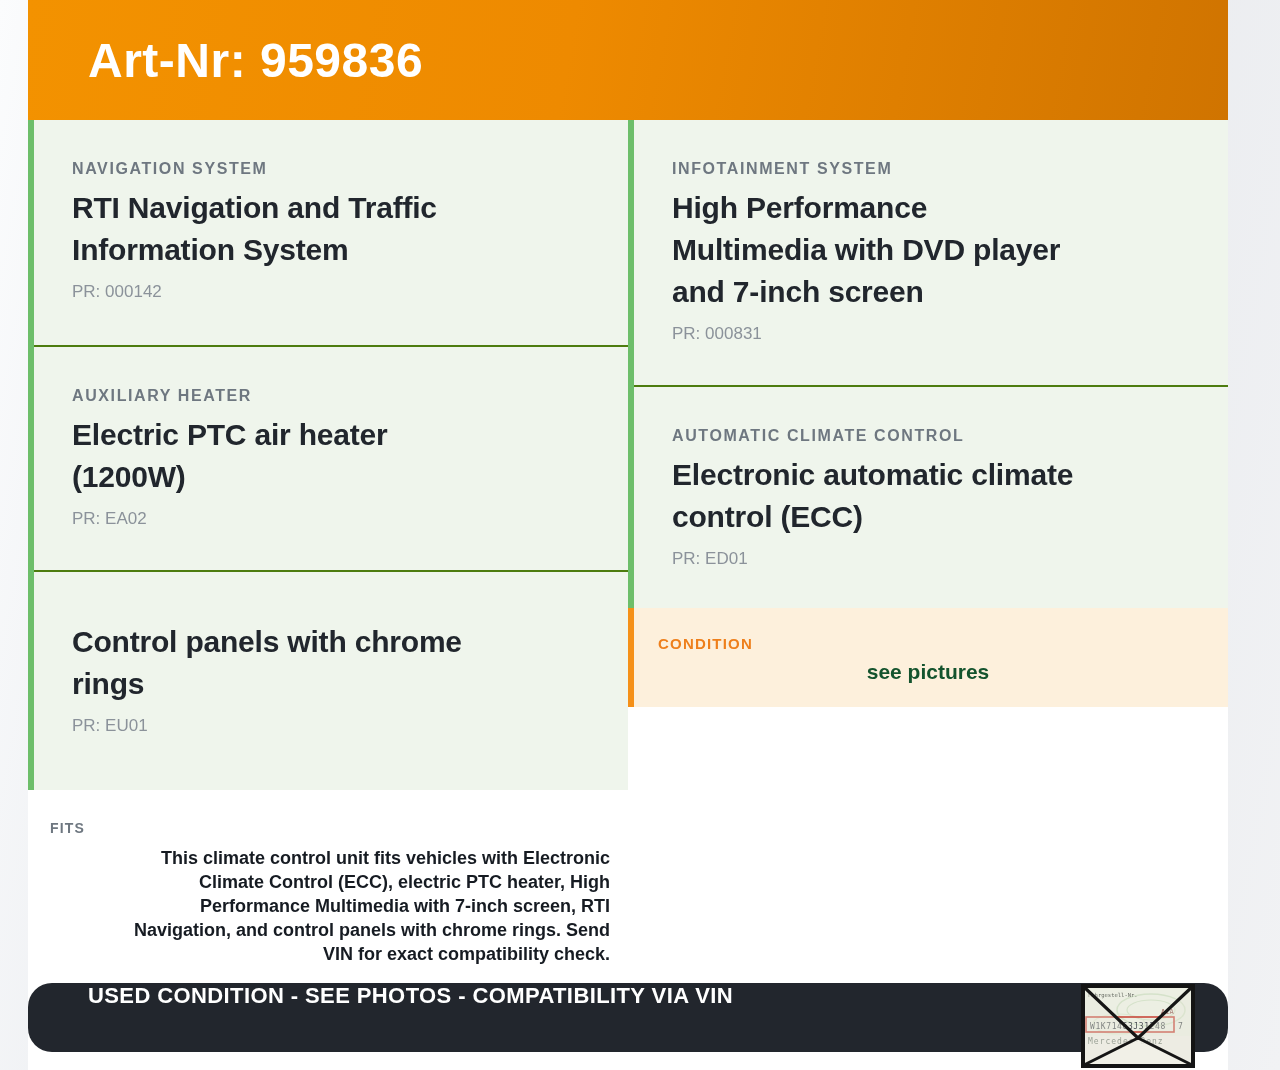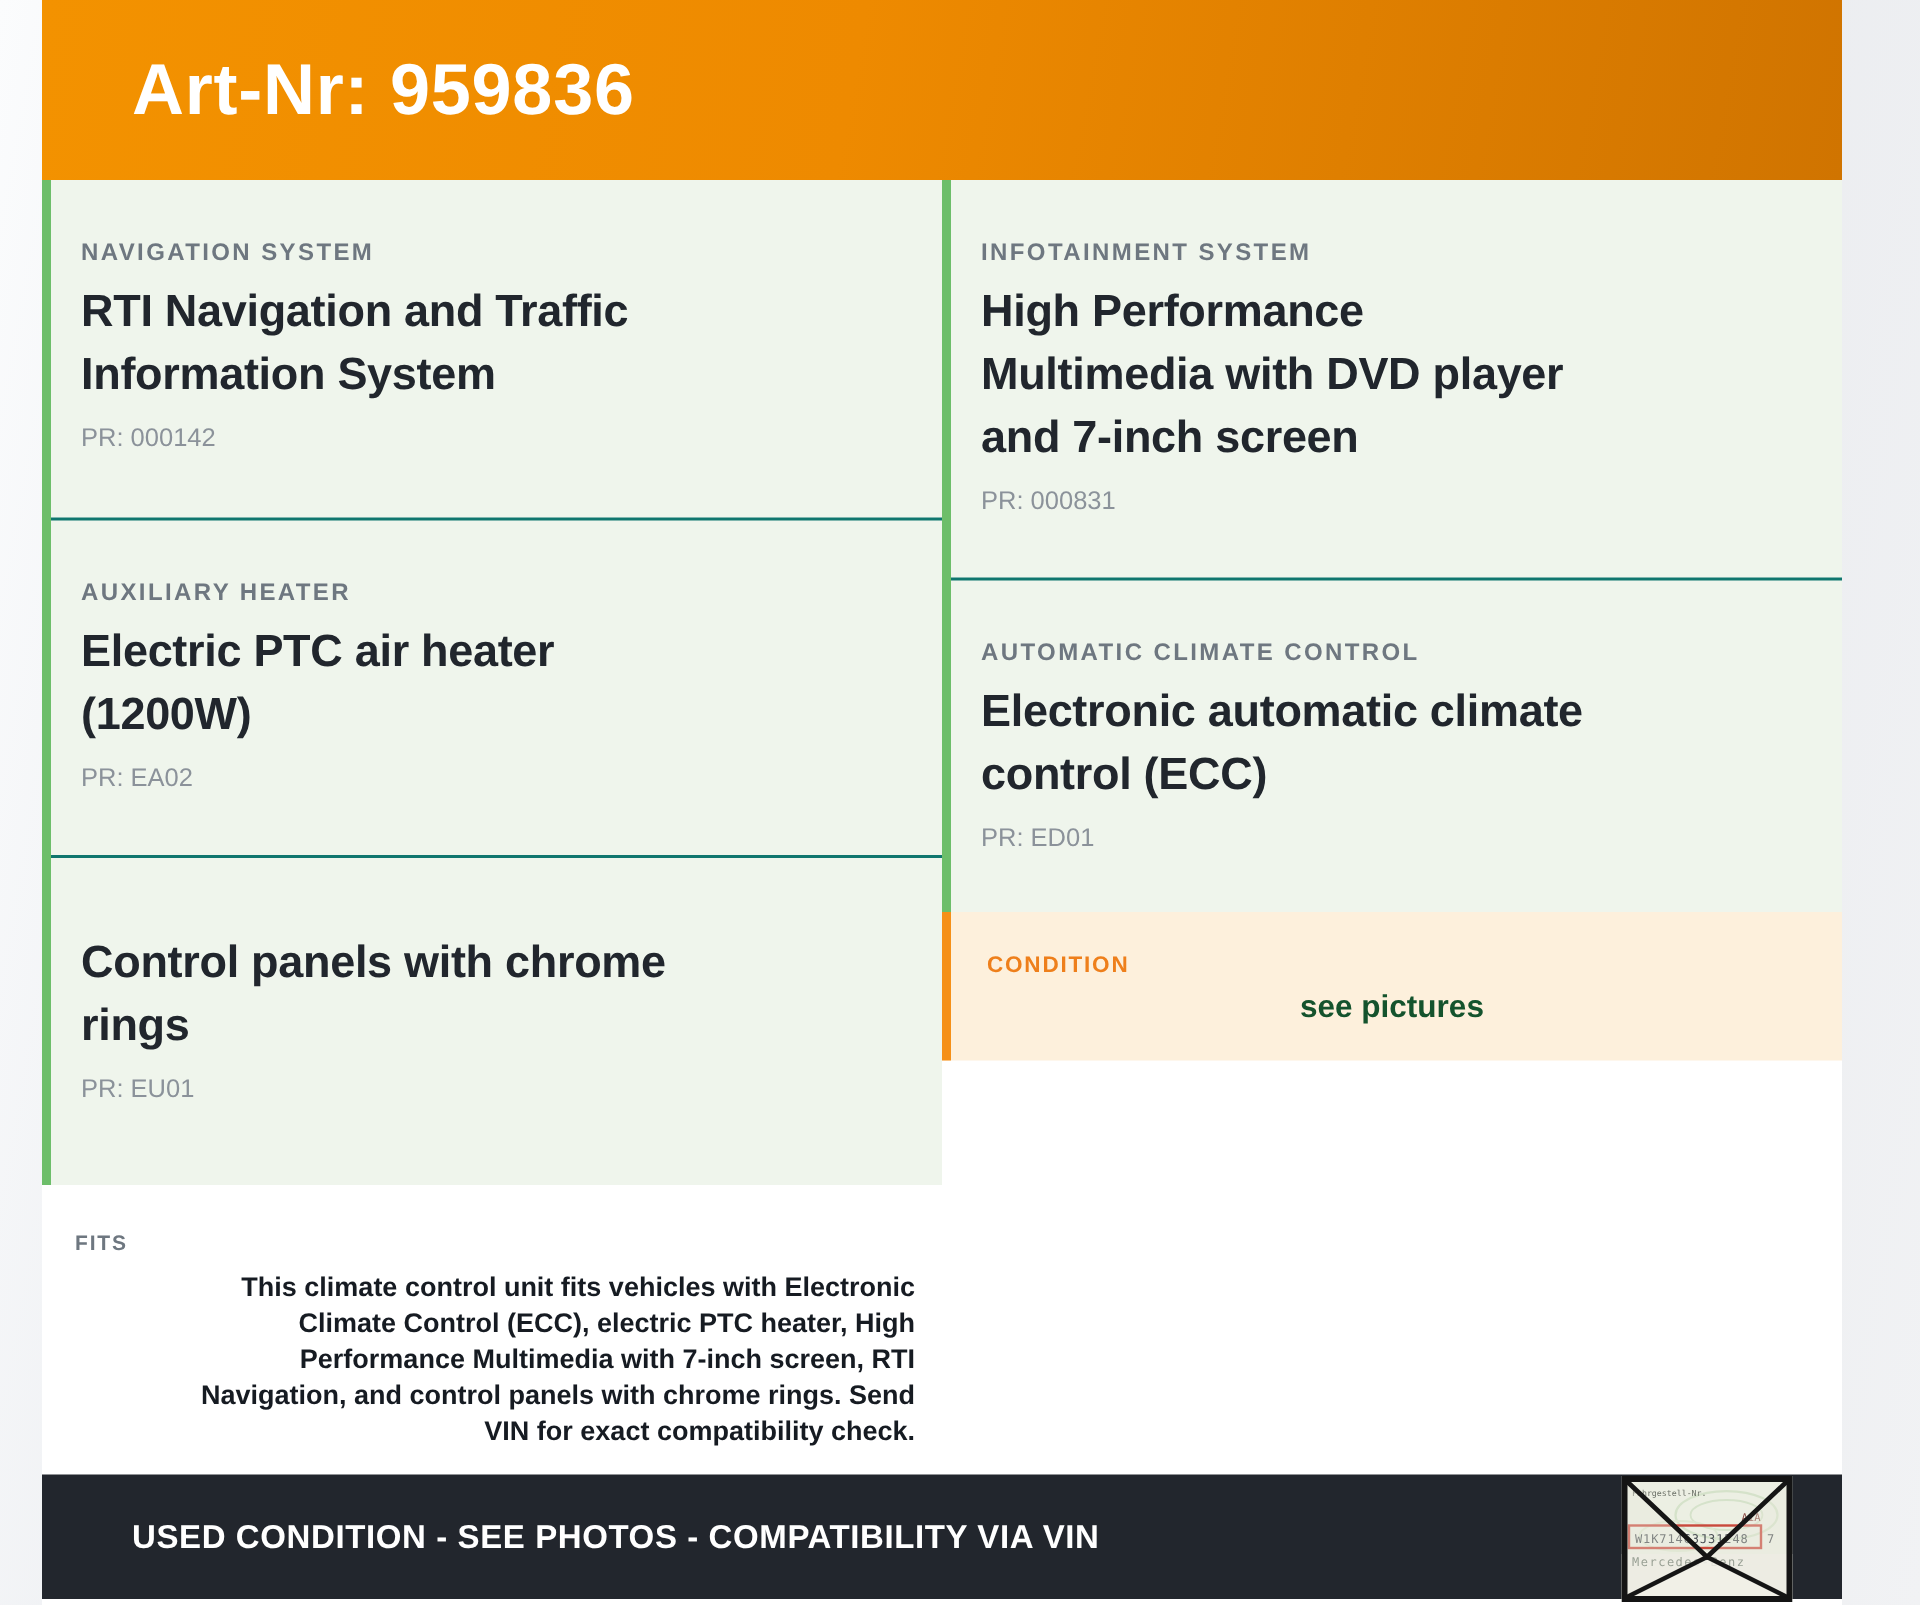--- a/index.html
+++ b/index.html
@@ -29,23 +29,23 @@
     font-size: 48px;
     font-weight: 700;
     letter-spacing: 0.5px;
   }
   
   .columns { display: flex; width: 1200px; }
   .col { width: 600px; }
   .green-stack { border-left: 6px solid #6dbe6a; }
   .spec-card {
     background: #eff5ec;
-    padding: 40px 46px 0 20px;
-  }
-  .spec-card.divided { border-top: 2px solid #0f766e; }
+    padding: 40px 46px 0 38px;
+  }
+  .spec-card.divided { border-top: 2px solid #4d7c0f; }
   .card-label, .fits-label {
     color: #6e7780;
     font-size: 16px;
     font-weight: 700;
     letter-spacing: 1.6px;
     text-transform: uppercase;
   }
   .card-title {
     margin-top: 9px;
     color: #21262d;
@@ -100,25 +100,25 @@
     color: #161b22;
     font-size: 18px;
     font-weight: 700;
     line-height: 24px;
     white-space: pre-line;
     text-align: right;
   }
   
   .footer {
     position: relative;
-    height: 83px;
+    height: 69px;
     background: #22262d;
     display: flex;
-    align-items: center;
     padding-left: 60px;
+    border-radius: 24px;
   }
   .footer-note {
     color: #ffffff;
     font-size: 22px;
     font-weight: 700;
     letter-spacing: 0.4px;
   }
   .vin-photo {
     position: absolute;
     top: 1px;

